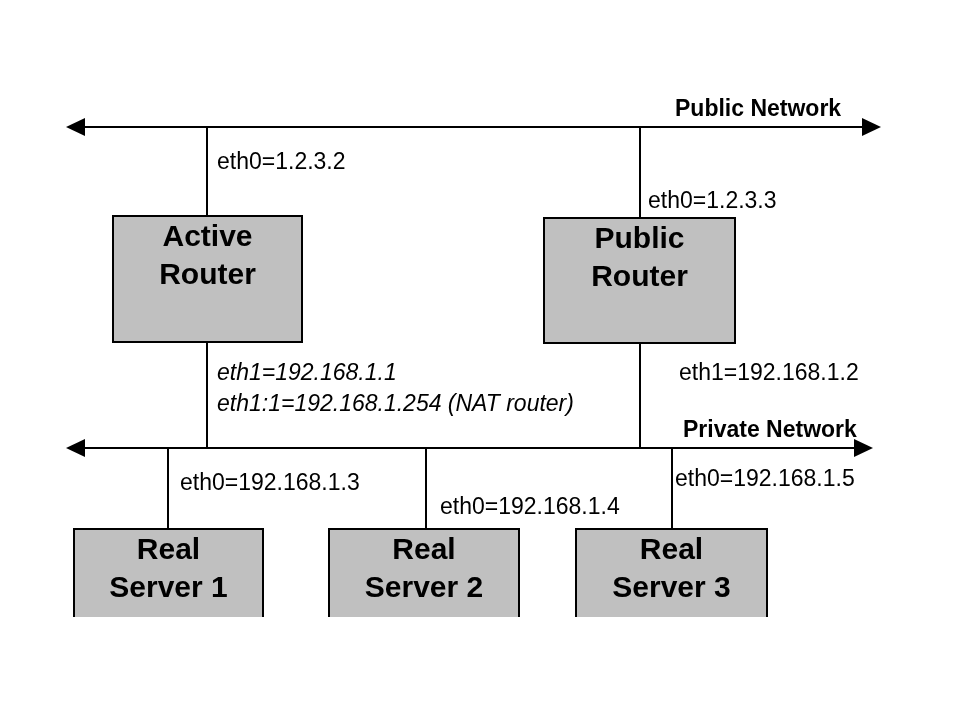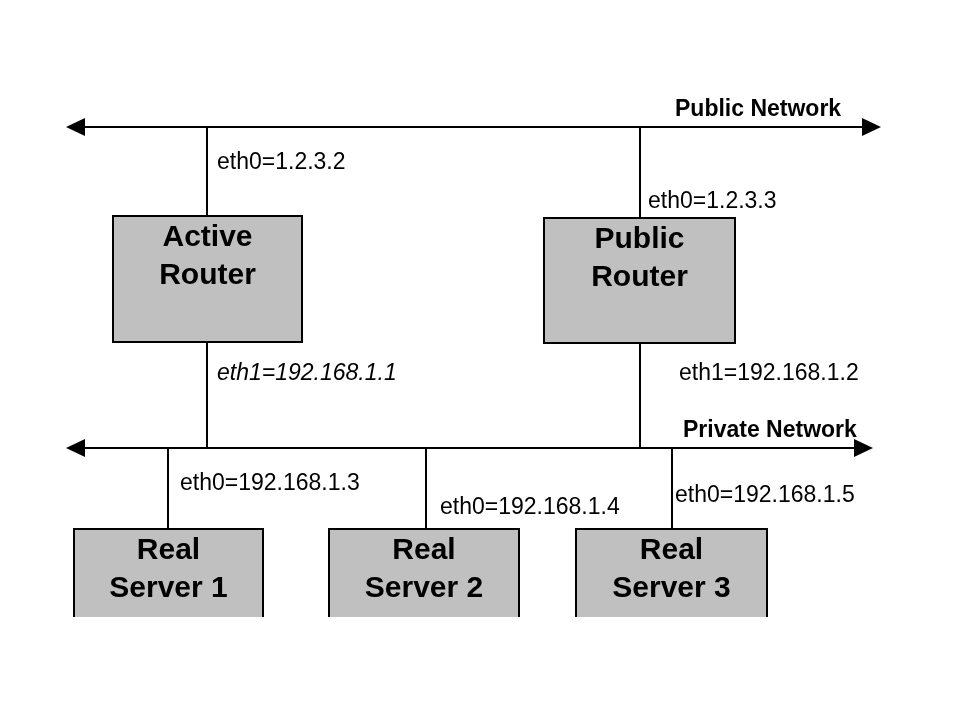--- a/index.html
+++ b/index.html
@@ -104,25 +104,26 @@
   <div class="vline" style="left:167px;top:449px;height:79px;"></div>
   <div class="vline" style="left:425px;top:449px;height:79px;"></div>
   <div class="vline" style="left:671px;top:449px;height:79px;"></div>
 
   <div class="iface" style="left:217px;top:146px;">
     <div>eth0=1.2.3.2</div>
   </div>
   <div class="iface" style="left:648px;top:185px;">eth0=1.2.3.3</div>
   <div class="iface" style="left:217px;top:357px;font-style:italic;">
     <div>eth1=192.168.1.1</div>
+    <div>eth1:1=192.168.1.254 (NAT router)</div>
   </div>
   <div class="iface" style="left:679px;top:357px;">eth1=192.168.1.2</div>
   <div class="iface" style="left:180px;top:467px;">eth0=192.168.1.3</div>
   <div class="iface" style="left:440px;top:491px;">eth0=192.168.1.4</div>
-  <div class="iface" style="left:675px;top:479px;">eth0=192.168.1.5</div>
+  <div class="iface" style="left:675px;top:463px;">eth0=192.168.1.5</div>
 
   <div class="node pos-active">
     <span>Active</span>
     <span>Router</span>
   </div>
   <div class="node pos-backup">
     <span>Public</span>
     <span>Router</span>
   </div>
   <div class="node pos-rs1">

